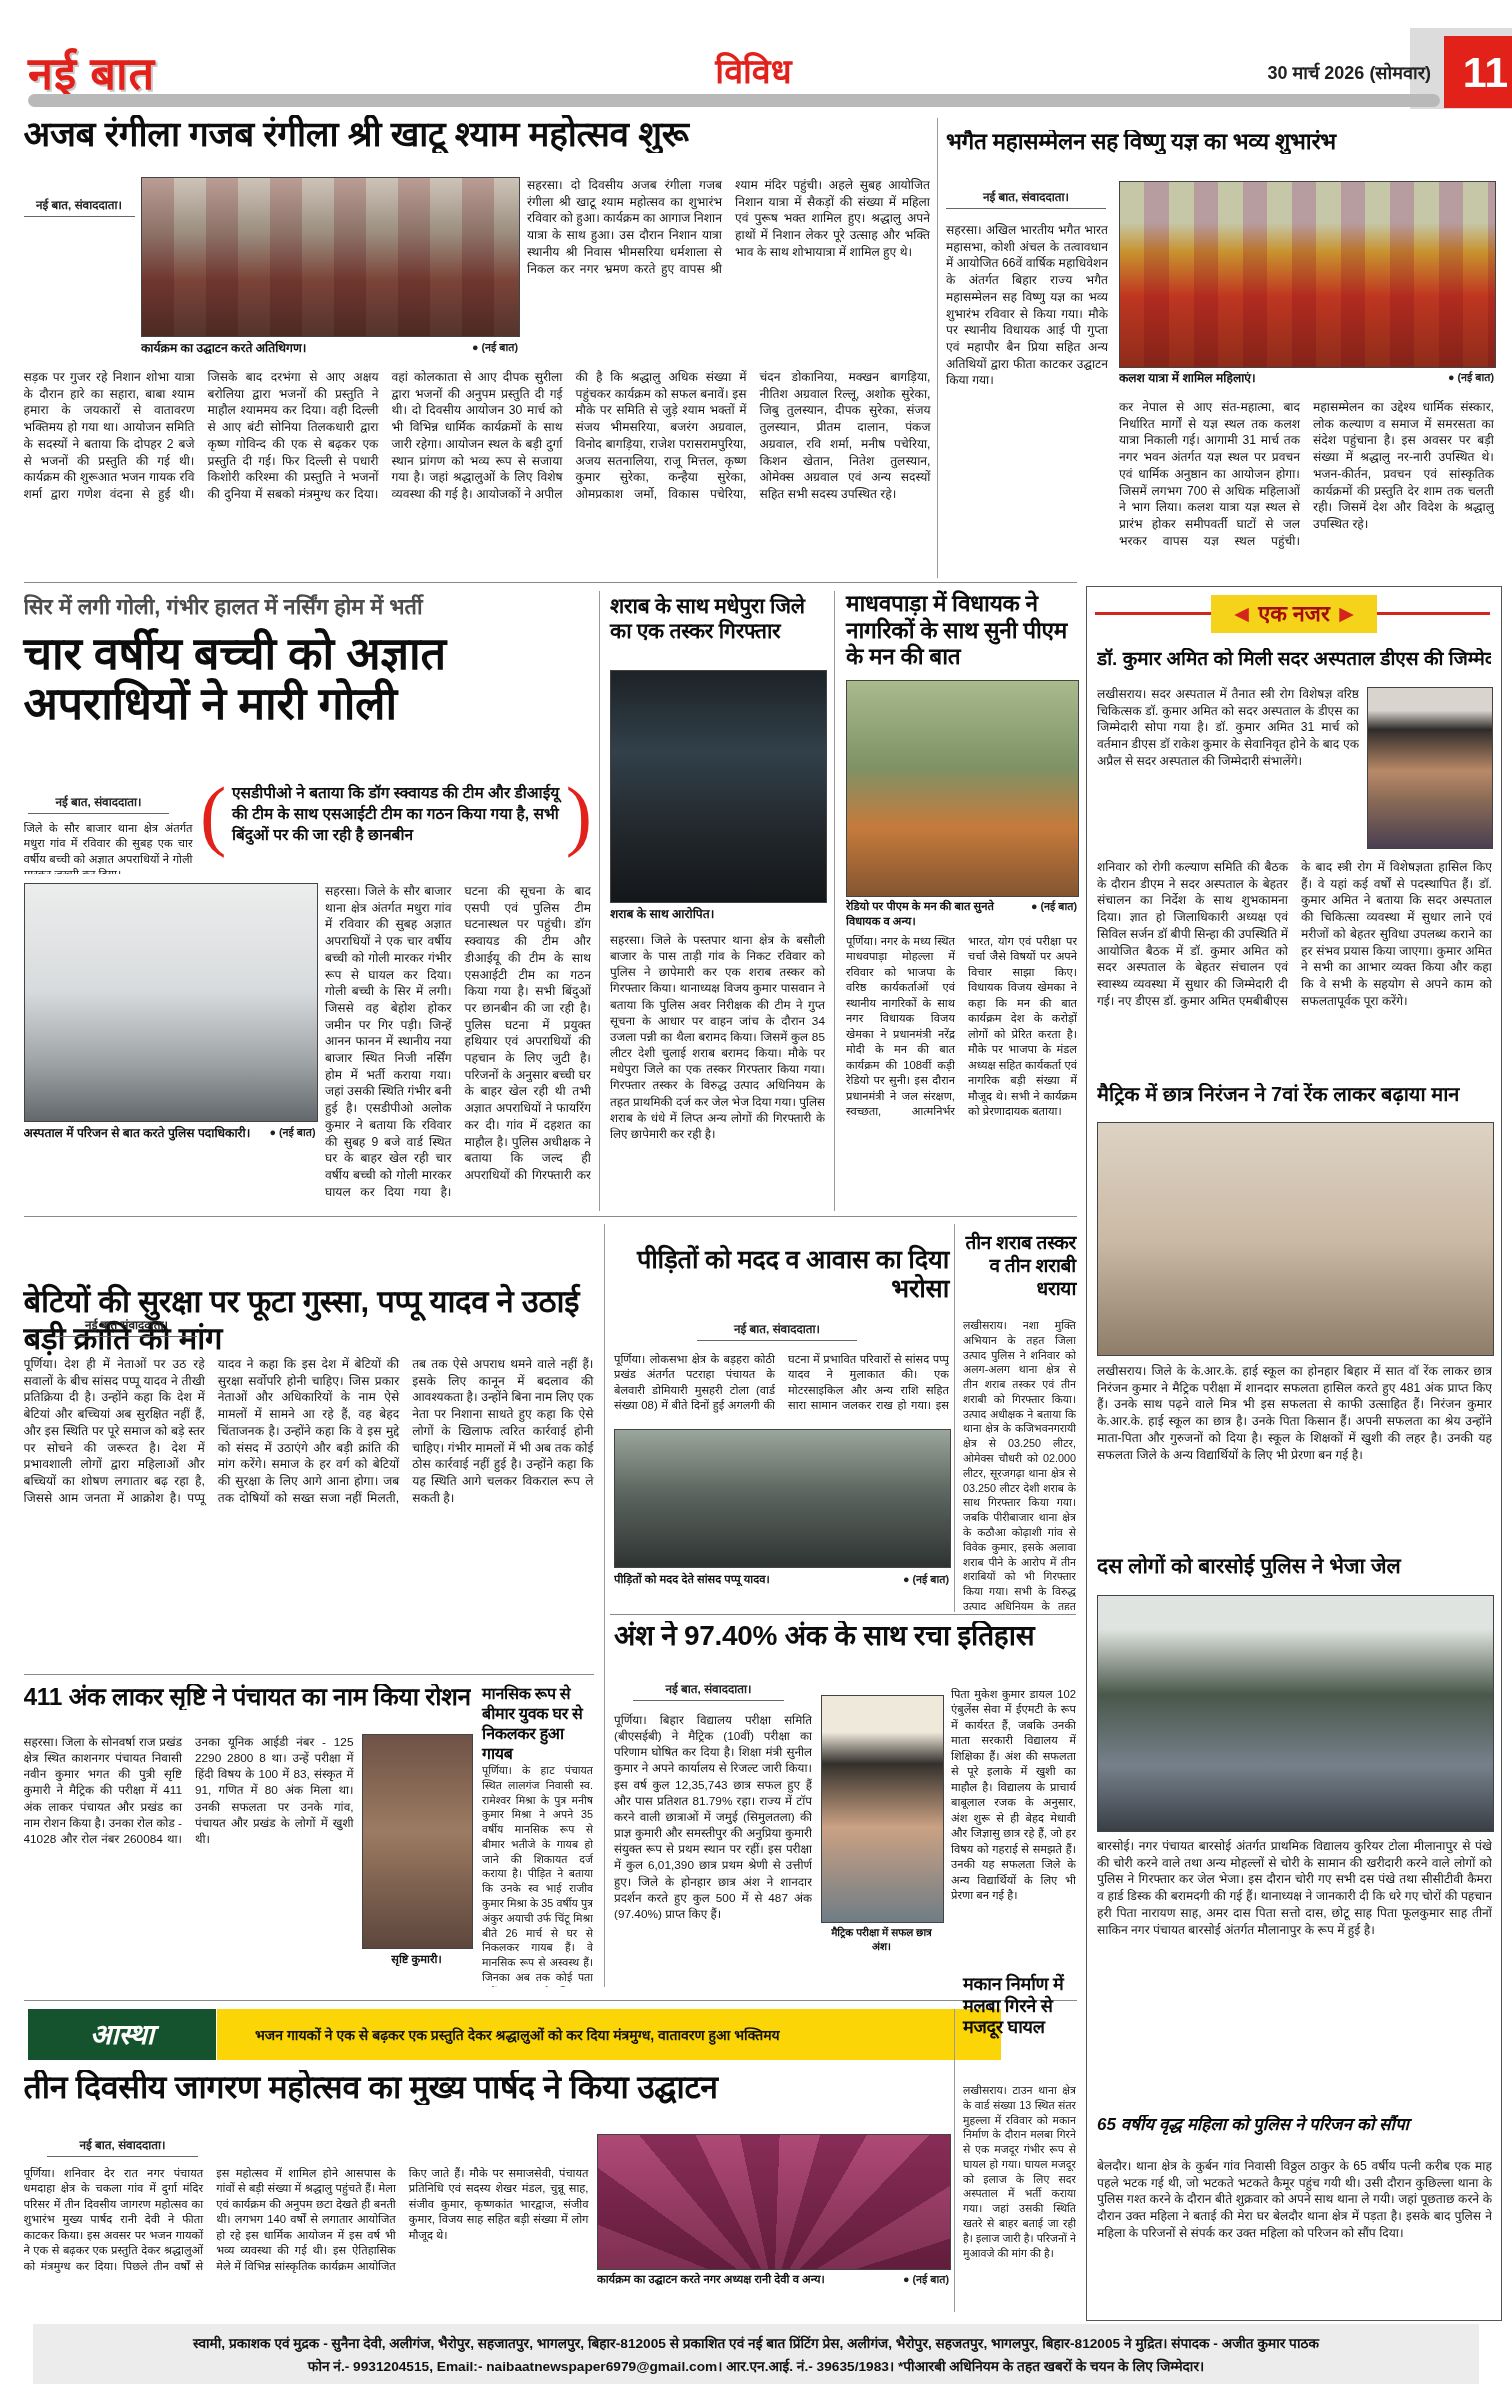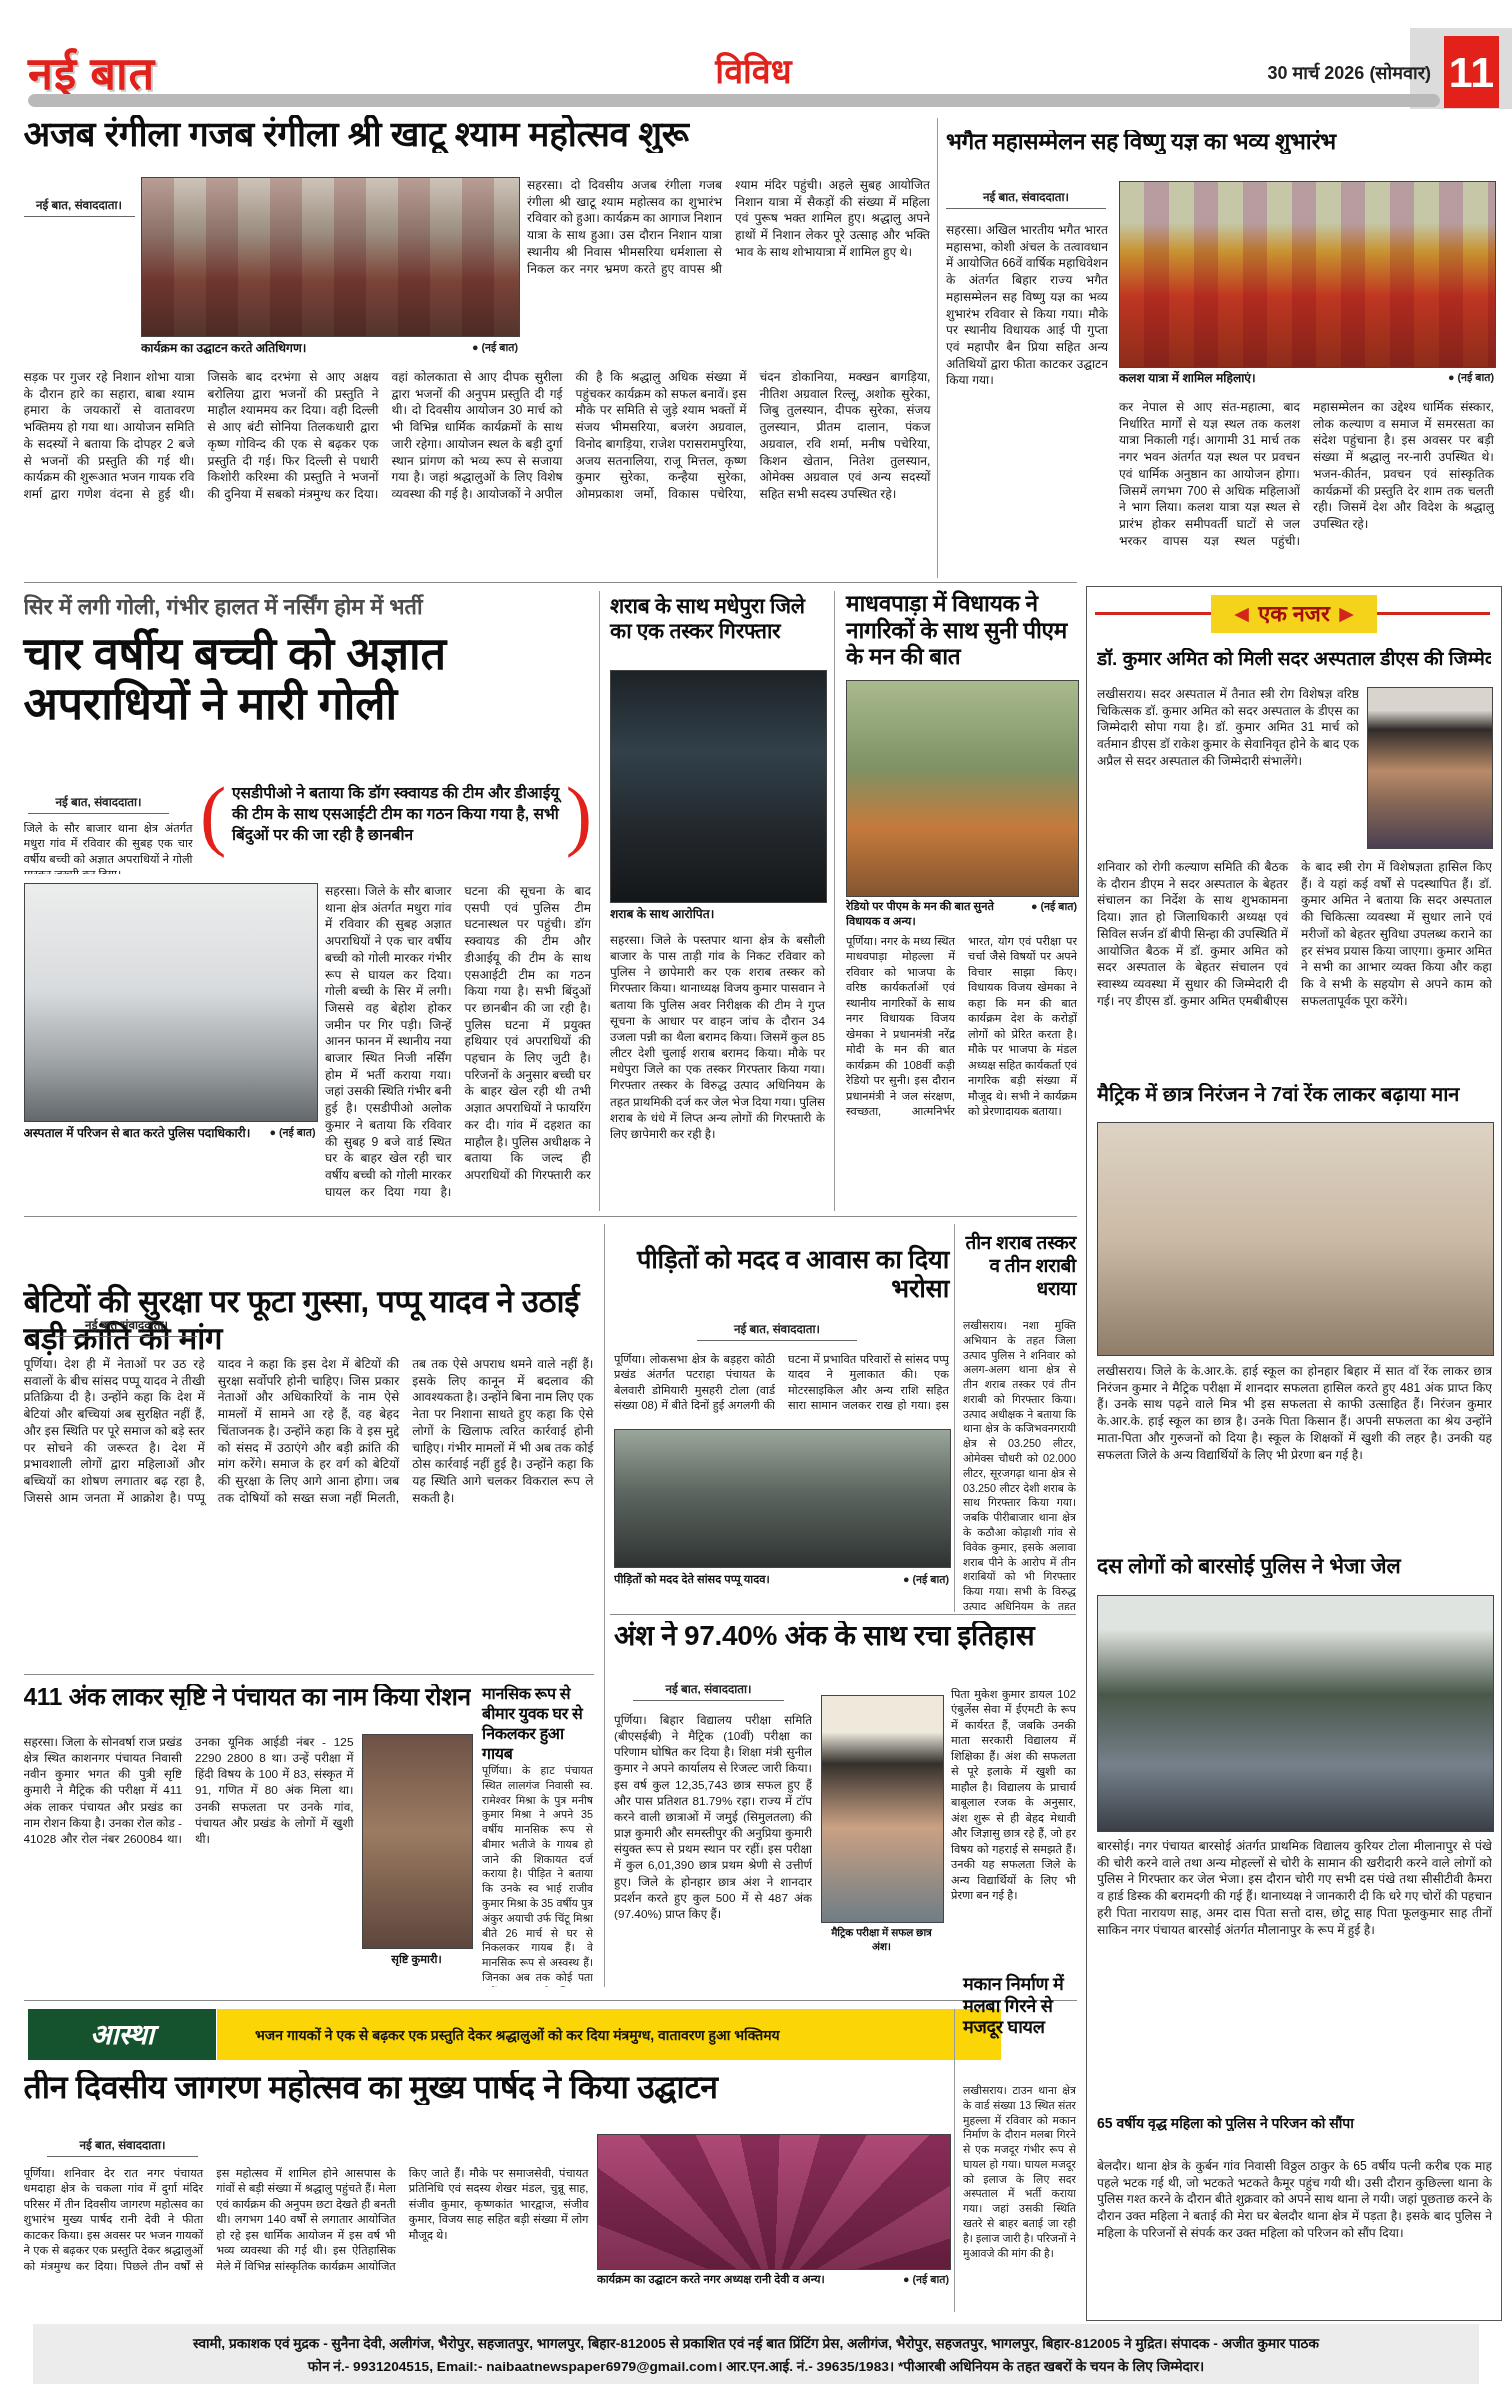--- a/index.html
+++ b/index.html
@@ -76,21 +76,21 @@
 </head>
 <body>
 
 <div class="page">
 
   <div class="abs brand" style="left:28px;top:41px;">नई बात</div>
   <div class="abs section-title" style="left:603px;top:47px;width:301px;">विविध</div>
   <div class="abs graypatch" style="left:1410px;top:28px;width:103px;height:81px;"></div>
   <div class="abs date" style="left:1158px;top:60px;width:273px;">30 मार्च 2026 (सोमवार)</div>
   <div class="abs graybar" style="left:28px;top:94px;width:1412px;height:13px;"></div>
-  <div class="abs pagebox" style="left:1444px;top:36px;width:55px;height:72px;">11</div>
+  <div class="abs pagebox" style="left:1444px;top:36px;width:55px;height:72px;padding-left:14px;">11</div>
 
   <div class="abs hl nowrap" style="left:23.5px;top:115px;width:909px;font-size:35px;">अजब रंगीला गजब रंगीला श्री खाटू श्याम महोत्सव शुरू</div>
   <div class="abs byline" style="left:23.5px;top:196px;width:111px;">नई बात, संवाददाता।</div>
   <div class="abs photo p1" style="left:141px;top:177px;width:377px;height:158px;"></div>
   <div class="abs cap" style="left:141px;top:339px;width:377px;">
     <span class="credit">● (नई बात)</span>
     <span>कार्यक्रम का उद्घाटन करते अतिथिगण।</span>
   </div>
   <div class="abs body c2" style="left:527px;top:177px;width:403px;height:158px;">सहरसा। दो दिवसीय अजब रंगीला गजब रंगीला श्री खाटू श्याम महोत्सव का शुभारंभ रविवार को हुआ। कार्यक्रम का आगाज निशान यात्रा के साथ हुआ। उस दौरान निशान यात्रा स्थानीय श्री निवास भीमसरिया धर्मशाला से निकल कर नगर भ्रमण करते हुए वापस श्री श्याम मंदिर पहुंची। अहले सुबह आयोजित निशान यात्रा में सैकड़ों की संख्या में महिला एवं पुरूष भक्त शामिल हुए। श्रद्धालु अपने हाथों में निशान लेकर पूरे उत्साह और भक्ति भाव के साथ शोभायात्रा में शामिल हुए थे।</div>
   <div class="abs body c5" style="left:23.5px;top:369px;width:907px;height:207px;">सड़क पर गुजर रहे निशान शोभा यात्रा के दौरान हारे का सहारा, बाबा श्याम हमारा के जयकारों से वातावरण भक्तिमय हो गया था। आयोजन समिति के सदस्यों ने बताया कि दोपहर 2 बजे से भजनों की प्रस्तुति की गई थी। कार्यक्रम की शुरूआत भजन गायक रवि शर्मा द्वारा गणेश वंदना से हुई थी। जिसके बाद दरभंगा से आए अक्षय बरोलिया द्वारा भजनों की प्रस्तुति ने माहौल श्याममय कर दिया। वही दिल्ली से आए बंटी सोनिया तिलकधारी द्वारा कृष्ण गोविन्द की एक से बढ़कर एक प्रस्तुति दी गई। फिर दिल्ली से पधारी किशोरी करिश्मा की प्रस्तुति ने भजनों की दुनिया में सबको मंत्रमुग्ध कर दिया। वहां कोलकाता से आए दीपक सुरीला द्वारा भजनों की अनुपम प्रस्तुति दी गई थी। दो दिवसीय आयोजन 30 मार्च को भी विभिन्न धार्मिक कार्यक्रमों के साथ जारी रहेगा। आयोजन स्थल के बड़ी दुर्गा स्थान प्रांगण को भव्य रूप से सजाया गया है। जहां श्रद्धालुओं के लिए विशेष व्यवस्था की गई है। आयोजकों ने अपील की है कि श्रद्धालु अधिक संख्या में पहुंचकर कार्यक्रम को सफल बनावें। इस मौके पर समिति से जुड़े श्याम भक्तों में संजय भीमसरिया, बजरंग अग्रवाल, विनोद बागड़िया, राजेश परासरामपुरिया, अजय सतनालिया, राजू मित्तल, कृष्ण कुमार सुरेका, कन्हैया सुरेका, ओमप्रकाश जर्मो, विकास पचेरिया, चंदन डोकानिया, मक्खन बागड़िया, नीतिश अग्रवाल रिल्लू, अशोक सुरेका, जिबु तुलस्यान, दीपक सुरेका, संजय तुलस्यान, प्रीतम दालान, पंकज अग्रवाल, रवि शर्मा, मनीष पचेरिया, किशन खेतान, नितेश तुलस्यान, ओमेक्स अग्रवाल एवं अन्य सदस्यों सहित सभी सदस्य उपस्थित रहे।</div>
@@ -153,21 +153,21 @@
   <div class="abs body c2" style="left:1097px;top:859px;width:395px;height:215px;">शनिवार को रोगी कल्याण समिति की बैठक के दौरान डीएम ने सदर अस्पताल के बेहतर संचालन का निर्देश के साथ शुभकामना दिया। ज्ञात हो जिलाधिकारी अध्यक्ष एवं सिविल सर्जन डॉ बीपी सिन्हा की उपस्थिति में आयोजित बैठक में डॉ. कुमार अमित को सदर अस्पताल के बेहतर संचालन एवं स्वास्थ्य व्यवस्था में सुधार की जिम्मेदारी दी गई। नए डीएस डॉ. कुमार अमित एमबीबीएस के बाद स्त्री रोग में विशेषज्ञता हासिल किए हैं। वे यहां कई वर्षों से पदस्थापित हैं। डॉ. कुमार अमित ने बताया कि सदर अस्पताल की चिकित्सा व्यवस्था में सुधार लाने एवं मरीजों को बेहतर सुविधा उपलब्ध कराने का हर संभव प्रयास किया जाएगा। कुमार अमित ने सभी का आभार व्यक्त किया और कहा कि वे सभी के सहयोग से अपने काम को सफलतापूर्वक पूरा करेंगे।</div>
 
   <div class="abs sb-hl nowrap" style="left:1097px;top:1083px;width:394px;font-size:20px;">मैट्रिक में छात्र निरंजन ने 7वां रेंक लाकर बढ़ाया मान</div>
   <div class="abs photo p7" style="left:1097px;top:1122px;width:395px;height:232px;"></div>
   <div class="abs body" style="left:1097px;top:1363px;width:395px;height:181px;">लखीसराय। जिले के के.आर.के. हाई स्कूल का होनहार बिहार में सात वॉ रेंक लाकर छात्र निरंजन कुमार ने मैट्रिक परीक्षा में शानदार सफलता हासिल करते हुए 481 अंक प्राप्त किए हैं। उनके साथ पढ़ने वाले मित्र भी इस सफलता से काफी उत्साहित हैं। निरंजन कुमार के.आर.के. हाई स्कूल का छात्र है। उनके पिता किसान हैं। अपनी सफलता का श्रेय उन्होंने माता-पिता और गुरुजनों को दिया है। स्कूल के शिक्षकों में खुशी की लहर है। उनकी यह सफलता जिले के अन्य विद्यार्थियों के लिए भी प्रेरणा बन गई है।</div>
 
   <div class="abs sb-hl nowrap" style="left:1097px;top:1554px;width:394px;font-size:21px;">दस लोगों को बारसोई पुलिस ने भेजा जेल</div>
   <div class="abs photo p8" style="left:1097px;top:1595px;width:395px;height:235px;"></div>
   <div class="abs body" style="left:1097px;top:1838px;width:395px;height:269px;">बारसोई। नगर पंचायत बारसोई अंतर्गत प्राथमिक विद्यालय कुरियर टोला मीलानापुर से पंखे की चोरी करने वाले तथा अन्य मोहल्लों से चोरी के सामान की खरीदारी करने वाले लोगों को पुलिस ने गिरफ्तार कर जेल भेजा। इस दौरान चोरी गए सभी दस पंखे तथा सीसीटीवी कैमरा व हार्ड डिस्क की बरामदगी की गई हैं। थानाध्यक्ष ने जानकारी दी कि धरे गए चोरों की पहचान हरी पिता नारायण साह, अमर दास पिता सत्तो दास, छोटू साह पिता फूलकुमार साह तीनों साकिन नगर पंचायत बारसोई अंतर्गत मौलानापुर के रूप में हुई है।</div>
 
-  <div class="abs sb-hl nowrap" style="left:1097px;top:2115px;width:394px;font-size:14px;">65 वर्षीय वृद्ध महिला को पुलिस ने परिजन को सौंपा</div>
+  <div class="abs sb-hl nowrap" style="left:1097px;top:2115px;width:394px;font-size:17px;font-style:italic;">65 वर्षीय वृद्ध महिला को पुलिस ने परिजन को सौंपा</div>
   <div class="abs body" style="left:1097px;top:2158px;width:395px;height:153px;">बेलदौर। थाना क्षेत्र के कुर्बन गांव निवासी विठ्ठल ठाकुर के 65 वर्षीय पत्नी करीब एक माह पहले भटक गई थी, जो भटकते भटकते कैमूर पहुंच गयी थी। उसी दौरान कुछिल्ला थाना के पुलिस गश्त करने के दौरान बीते शुक्रवार को अपने साथ थाना ले गयी। जहां पूछताछ करने के दौरान उक्त महिला ने बताई की मेरा घर बेलदौर थाना क्षेत्र में पड़ता है। इसके बाद पुलिस ने महिला के परिजनों से संपर्क कर उक्त महिला को परिजन को सौंप दिया।</div>
 
   <div class="abs hrule" style="left:23.5px;top:1216px;width:1053px;"></div>
 
   <div class="abs hl" style="left:23.5px;top:1284px;width:570px;font-size:31px;line-height:1.18;">बेटियों की सुरक्षा पर फूटा गुस्सा, पप्पू यादव ने उठाई बड़ी क्रांति की मांग</div>
   <div class="abs byline" style="left:56px;top:1316px;width:141px;">नई बात संवाददाता।</div>
   <div class="abs body c3" style="left:23.5px;top:1356px;width:570px;height:311px;">पूर्णिया। देश ही में नेताओं पर उठ रहे सवालों के बीच सांसद पप्पू यादव ने तीखी प्रतिक्रिया दी है। उन्होंने कहा कि देश में बेटियां और बच्चियां अब सुरक्षित नहीं हैं, और इस स्थिति पर पूरे समाज को बड़े स्तर पर सोचने की जरूरत है। देश में प्रभावशाली लोगों द्वारा महिलाओं और बच्चियों का शोषण लगातार बढ़ रहा है, जिससे आम जनता में आक्रोश है। पप्पू यादव ने कहा कि इस देश में बेटियों की सुरक्षा सर्वोपरि होनी चाहिए। जिस प्रकार नेताओं और अधिकारियों के नाम ऐसे मामलों में सामने आ रहे हैं, वह बेहद चिंताजनक है। उन्होंने कहा कि वे इस मुद्दे को संसद में उठाएंगे और बड़ी क्रांति की मांग करेंगे। समाज के हर वर्ग को बेटियों की सुरक्षा के लिए आगे आना होगा। जब तक दोषियों को सख्त सजा नहीं मिलती, तब तक ऐसे अपराध थमने वाले नहीं हैं। इसके लिए कानून में बदलाव की आवश्यकता है। उन्होंने बिना नाम लिए एक नेता पर निशाना साधते हुए कहा कि ऐसे लोगों के खिलाफ त्वरित कार्रवाई होनी चाहिए। गंभीर मामलों में भी अब तक कोई ठोस कार्रवाई नहीं हुई है। उन्होंने कहा कि यह स्थिति आगे चलकर विकराल रूप ले सकती है।</div>
 
   <div class="abs vrule" style="left:604px;top:1224px;height:763px;"></div>
   <div class="abs hl" style="left:614px;top:1245px;width:335px;font-size:25.4px;line-height:1.15;text-align:right;">पीड़ितों को मदद व आवास का दिया भरोसा</div>

